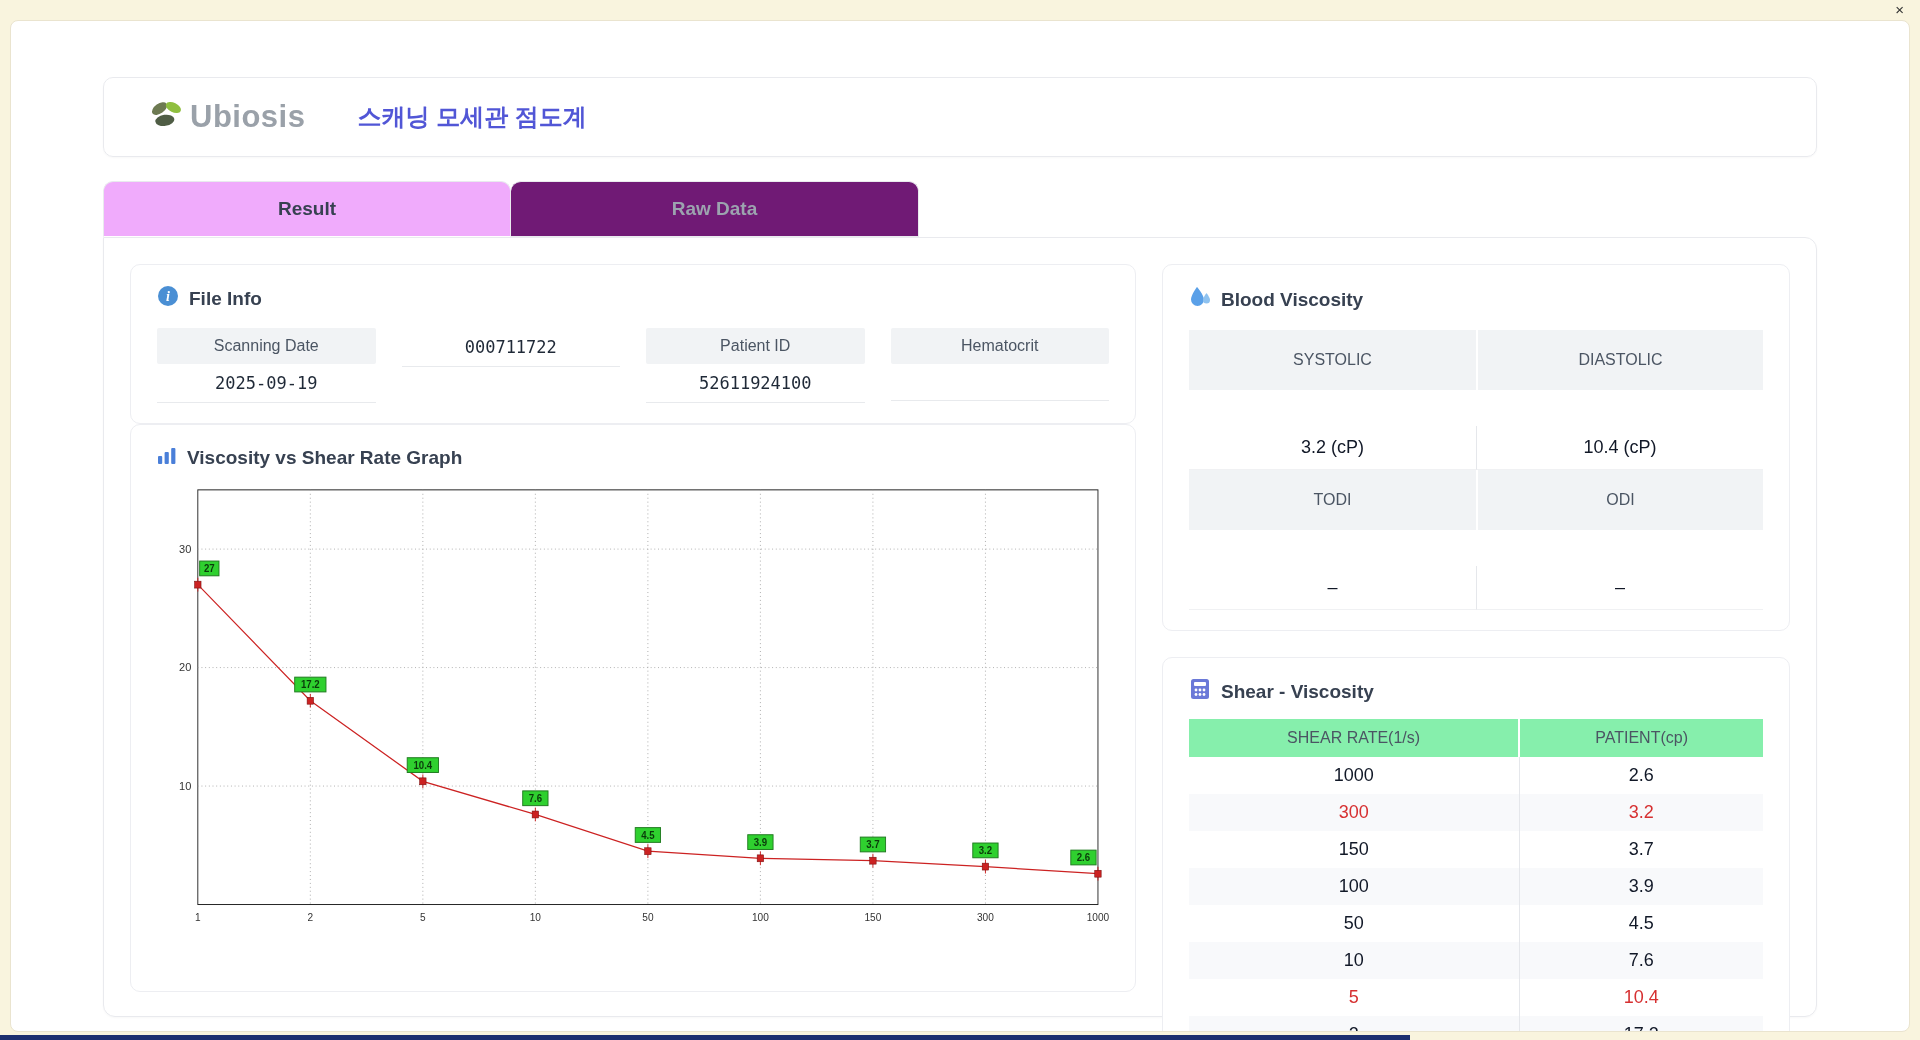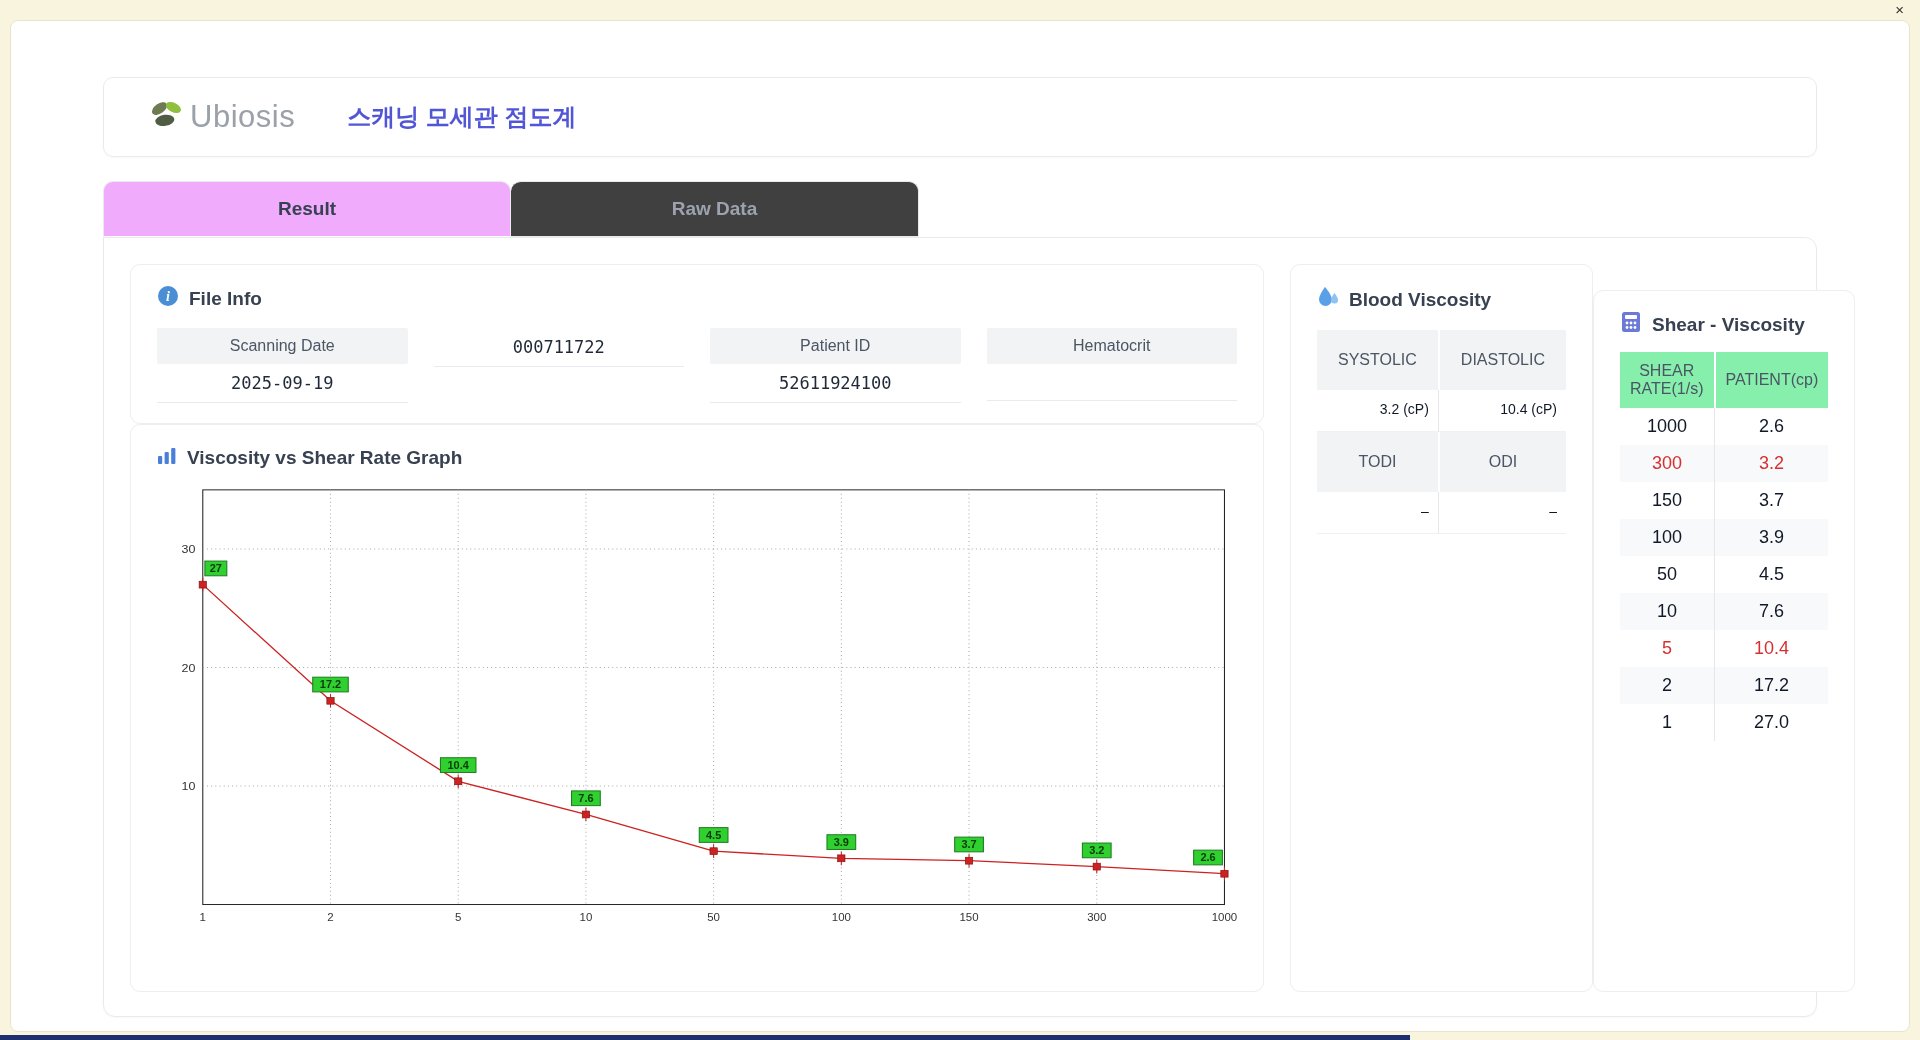--- a/index.html
+++ b/index.html
@@ -18,41 +18,41 @@
   }
   .content { padding:56px 92px 0 92px; }
 
   
   .header-card {
     height:80px; border:1px solid #e9eaee; border-radius:10px;
     display:flex; align-items:center; padding:0 44px;
     box-shadow:0 1px 2px rgba(0,0,0,.03);
   }
   .logo { display:flex; align-items:center; gap:4px; }
-  .logo-text { font-size:31px; font-weight:normal; color:#9aa1a9; letter-spacing:.5px; }
+  .logo-text { font-size:31px; font-weight:bold; color:#9aa1a9; letter-spacing:.5px; }
   .app-title { margin-left:52px; font-size:24px; font-weight:bold; color:#5156d6; }
 
   
   .tabs { display:flex; margin-top:24px; }
   .tab {
     width:408px; height:56px; display:flex; align-items:center; justify-content:center;
     font-size:19px; font-weight:bold; border:1px solid #e9eaee; border-radius:10px 10px 0 0;
     cursor:pointer;
   }
   .tab.active { background:#f0abfc; border-bottom:1px solid #fff; color:#374151; position:relative; z-index:2; margin-bottom:-1px; }
-  .tab.inactive { background:#404040; color:#9ca3af; border-left:none; }
+  .tab.inactive { background:#701a75; color:#9ca3af; border-left:none; }
 
   
   .main-card {
     border:1px solid #e9eaee; border-radius:0 12px 12px 12px;
     padding:26px 26px 24px 26px; display:flex; gap:26px; height:780px;
     box-shadow:0 1px 2px rgba(0,0,0,.03);
   }
   .left-col { flex:1; display:flex; flex-direction:column; min-width:0; }
-  .right-col { width:500px; display:flex; flex-direction:row;border-radius:12px; }
+  .right-col { width:628px; display:flex; flex-direction:column;border-radius:12px; }
 
   .card { border:1px solid #edeef2; border-radius:10px; padding:20px 26px; background:#fff; }
   .section-title { display:flex; align-items:center; gap:10px; font-size:19px; font-weight:bold; color:#374151; }
 
   
   .fields { display:grid; grid-template-columns:repeat(4,1fr); column-gap:26px; margin-top:16px; }
   .field-label { background:#f1f3f5; padding:9px 4px; text-align:center; font-size:16px; color:#4b5563; border-radius:2px; }
   .field-value {
     padding:9px 4px; text-align:center; font-size:17px; color:#1f2937;
     border-bottom:1px solid #e8eaed; min-height:37px;
@@ -61,21 +61,21 @@
 
   
   .graph-card { flex:1; }
   .chart-wrap { margin-top:12px; padding-left:4px; }
   #chart-svg { width:100%; height:452px; display:block; }
 
   
   .bv-grid { display:grid; grid-template-columns:1fr 1fr; margin-top:16px; }
   .bv-h { background:#f1f3f5; text-align:center; padding:21px; font-size:16px; color:#4b5563; }
   .bv-h.right { border-left:2px solid #ffffff; }
-  .bv-v { text-align:right; padding:11px 9px; font-size:14px; color:#111827; border-bottom:1px solid #f0f1f3; min-height:42px; }
+  .bv-v { text-align:center; padding:11px 9px; font-size:18px; color:#111827; border-bottom:1px solid #f0f1f3; min-height:42px;margin-top:36px; }
   .bv-v.right { border-left:1px solid #e5e7eb; }
 
   
   .shear-card { margin-top:26px; flex:1; }
   .shear-table { width:100%; border-collapse:collapse; margin-top:14px; }
   .shear-table th { background:#86efac; font-size:16px; font-weight:normal; color:#4b5563; padding:10px; }
   .shear-table th + th { border-left:2px solid #fff; }
   .shear-table td { text-align:center; padding:8px; font-size:18px; color:#111827; }
   .shear-table td + td { border-left:1px solid #e5e7eb; }
   .shear-table tbody tr:nth-child(even) { background:#f8f9fb; }

